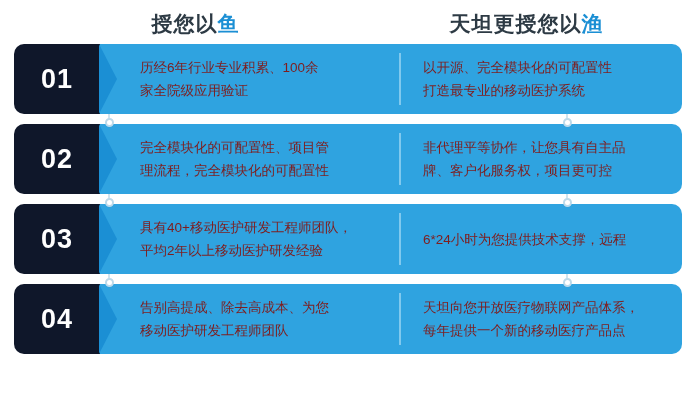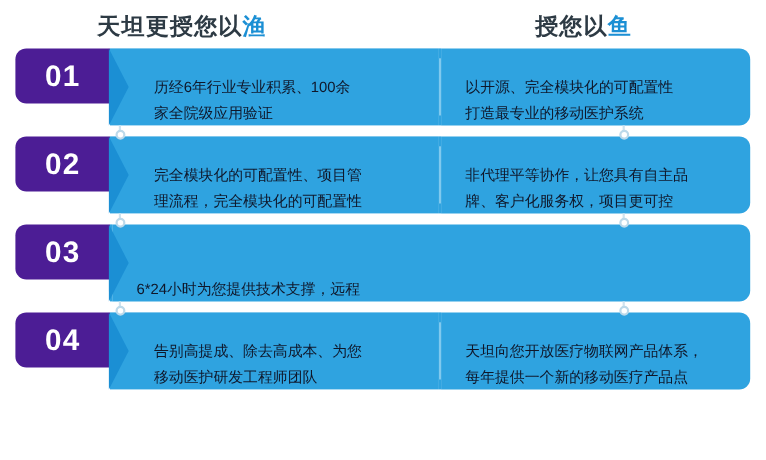--- a/index.html
+++ b/index.html
@@ -42,22 +42,22 @@
     position:relative;
     display:flex;
     height:70px;
     margin-bottom:10px;
   }
 
   
   .numblock{
     position:relative;
     width:86px;
-    height:50px;
-    background:#4c1d95;
+    height:70px;
+    background:#0f172a;
     border-radius:10px 0 0 10px;
     color:#ffffff;
     font-size:27px;
     font-weight:bold;
     display:flex;
     align-items:center;
     justify-content:center;
     flex:none;
     z-index:3;
     letter-spacing:1px;
@@ -71,25 +71,25 @@
     border-top:35px solid transparent;
     border-bottom:35px solid transparent;
     border-left:18px solid #1b8fd4;
   }
 
   
   .panel{
     flex:1;
     height:70px;
     background:#2fa3e0;
-    color:#0f172a;
+    color:#7f1d1d;
     font-size:13.5px;
     line-height:23px;
     display:flex;
-    align-items:flex-end;
+    align-items:center;
     box-sizing:border-box;
     position:relative;
     z-index:1;
   }
   .panel.first{
     border-radius:0 0 0 0;
     padding-left:40px;
     padding-right:14px;
   }
   .panel.second{
@@ -131,22 +131,22 @@
     background:#cfe3ef;
     z-index:4;
   }
 </style>
 </head>
 <body>
 
 <div class="wrap">
 
   <div class="headings">
+    <div class="head left"><span>授您以</span><span class="accent">鱼</span></div>
     <div class="head right"><span>天坦更授您以</span><span class="accent">渔</span></div>
-    <div class="head left"><span>授您以</span><span class="accent">鱼</span></div>
   </div>
 
   <div class="rows">
 
     <div class="row">
       <div class="numblock">01</div>
       <div class="panel first">
         <p><span>历经6年行业专业积累、100余</span><br><span>家全院级应用验证</span></p>
       </div>
       <div class="divider"></div>
@@ -161,20 +161,23 @@
         <p><span>完全模块化的可配置性、项目管</span><br><span>理流程，完全模块化的可配置性</span></p>
       </div>
       <div class="divider"></div>
       <div class="panel second">
         <p><span>非代理平等协作，让您具有自主品</span><br><span>牌、客户化服务权，项目更可控</span></p>
       </div>
     </div>
 
     <div class="row">
       <div class="numblock">03</div>
+      <div class="panel first">
+        <p><span>具有40+移动医护研发工程师团队，</span><br><span>平均2年以上移动医护研发经验</span></p>
+      </div>
       <div class="divider"></div>
       <div class="panel second">
         <p><span>6*24小时为您提供技术支撑，远程</span><br></p>
       </div>
     </div>
 
     <div class="row">
       <div class="numblock">04</div>
       <div class="panel first">
         <p><span>告别高提成、除去高成本、为您</span><br><span>移动医护研发工程师团队</span></p>

